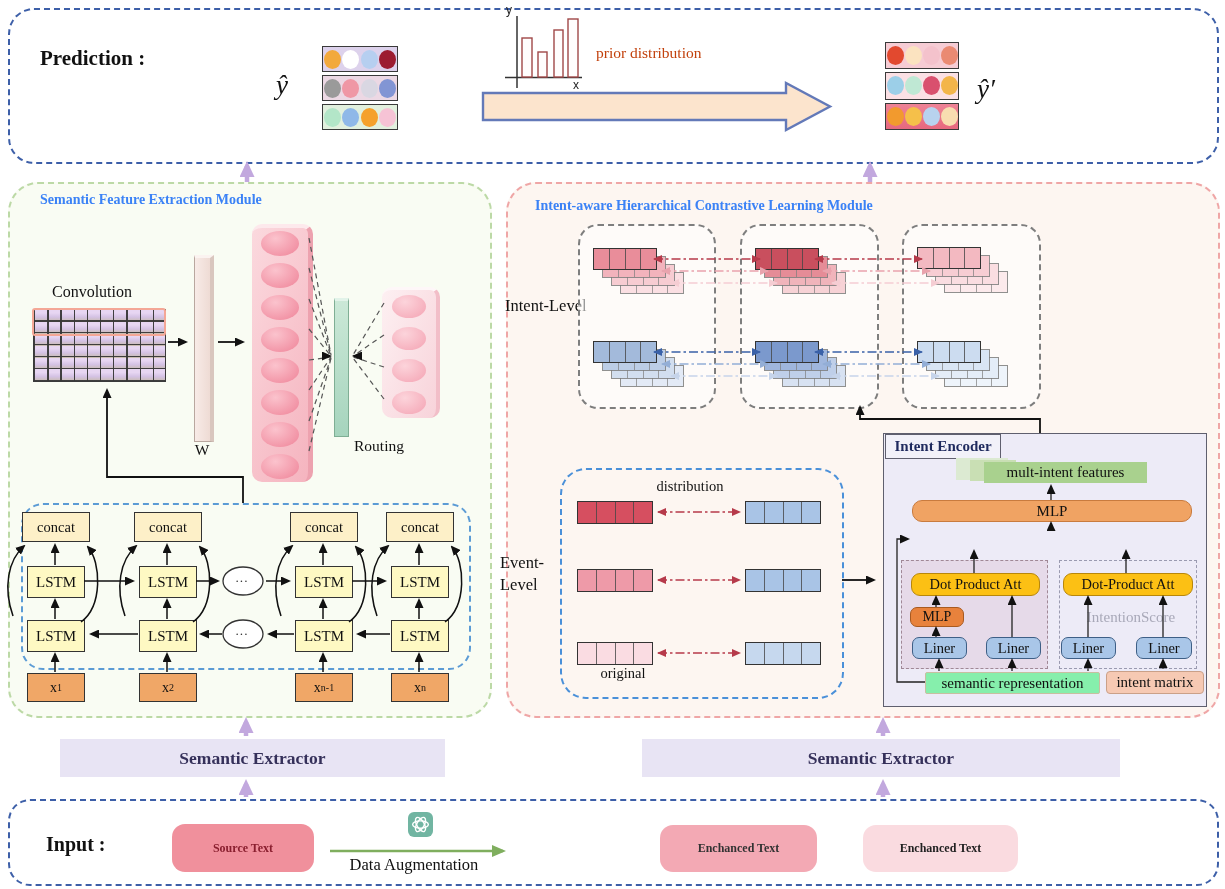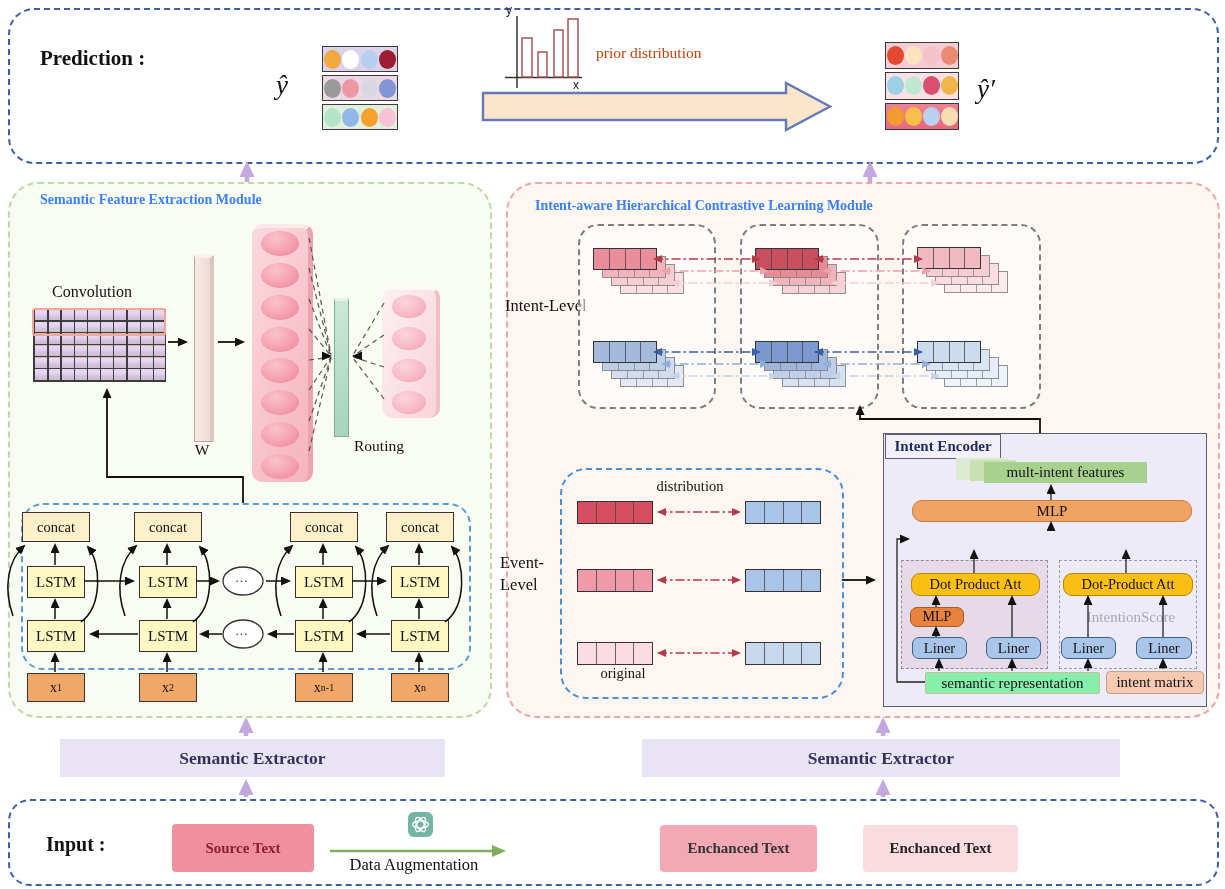--- a/index.html
+++ b/index.html
@@ -60,21 +60,21 @@
   .enc-sub1{background:rgba(205,160,185,.22);border:1.5px dashed #a08896;z-index:3;}
   .enc-sub2{border:1.5px dashed #9a9ab0;z-index:3;}
   .enc-dp{background:#fcc014;border:1.4px solid #b8870b;border-radius:9px;font-size:14.5px;z-index:4;text-align:center;}
   .enc-mlps{background:#e8823c;border:1px solid #a85a20;border-radius:7px;font-size:14px;z-index:4;}
   .enc-liner{background:#a9c6e8;border:1.4px solid #3e5f86;border-radius:7px;font-size:14.5px;z-index:4;}
   .enc-sem{background:#86efac;border:1px solid #c8bfa0;border-radius:2px;font-size:15px;z-index:4;}
   .enc-mat{background:#f6c9b3;border:1px solid #caa088;border-radius:4px;font-size:15px;z-index:4;}
   .enc-score{color:#a8a8b8;font-size:15px;z-index:4;}
   
   .ext-bar{background:#e8e4f4;font-weight:bold;font-size:17.5px;color:#35305a;}
-  .pill{border-radius:4px;font-weight:bold;font-size:15px;}
+  .pill{border-radius:13px;font-weight:bold;font-size:12px;}
   .pill-src{background:#f0909c;color:#8a1f2f;}
   .pill-e1{background:#f3a9b4;color:#333;}
   .pill-e2{background:#fadbe0;color:#222;}
   .openai{background:#71b5a2;border-radius:6px;z-index:4;}
   #overlay{position:absolute;left:0;top:0;z-index:30;pointer-events:none;}
   .alt-arrow-text{font-size:17.5px;color:#22304f;z-index:6;}
 </style>
 </head>
 <body>
 

